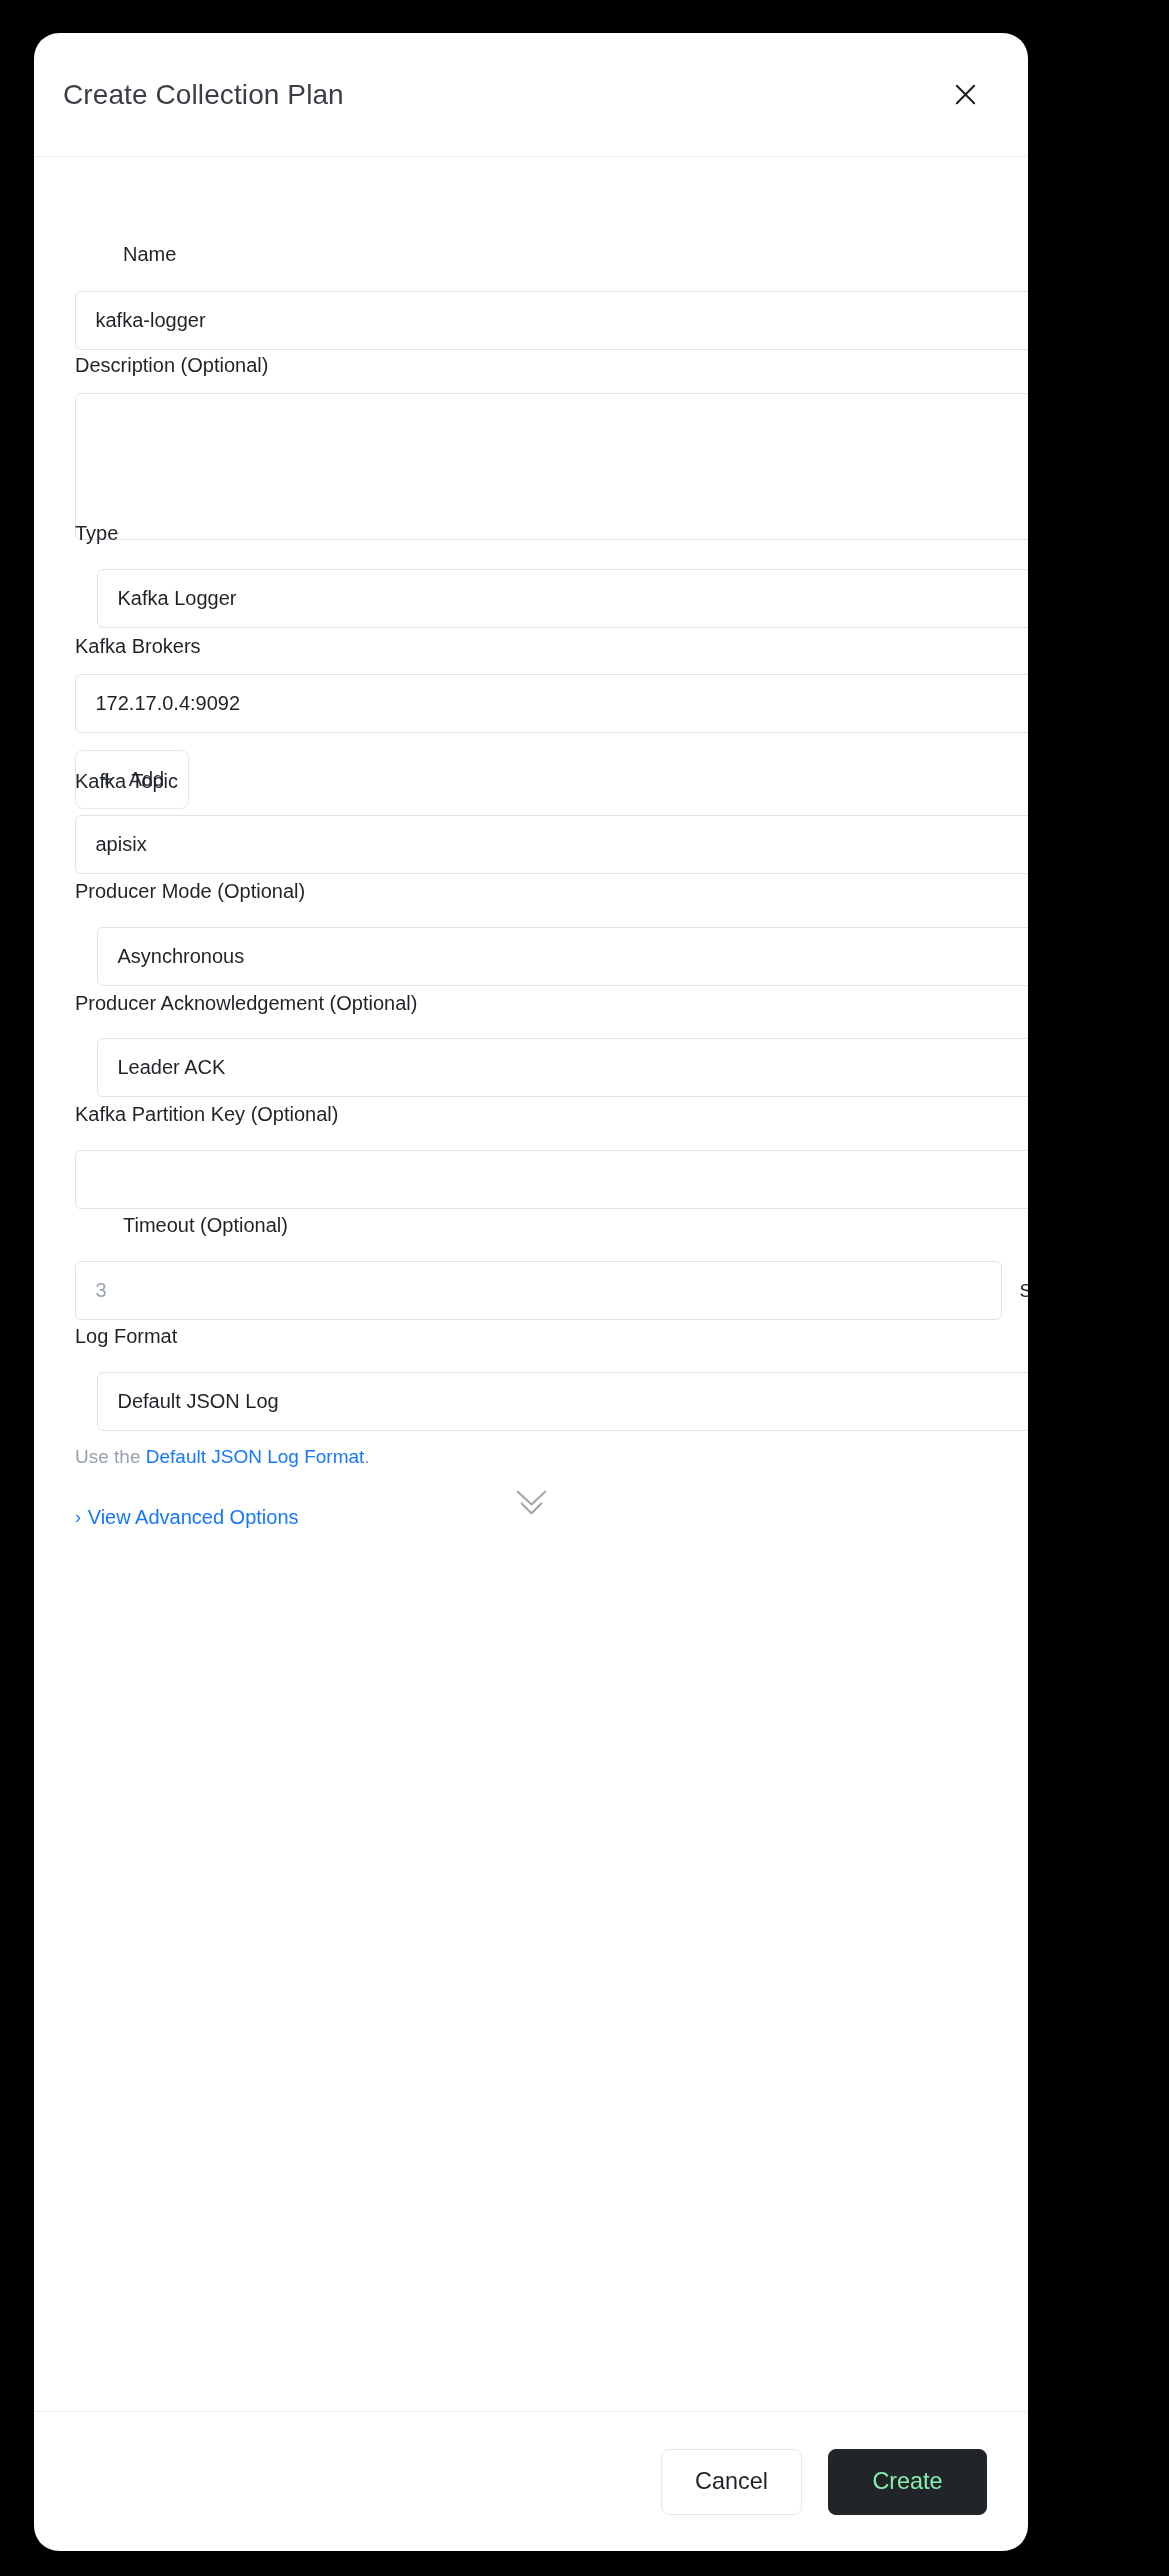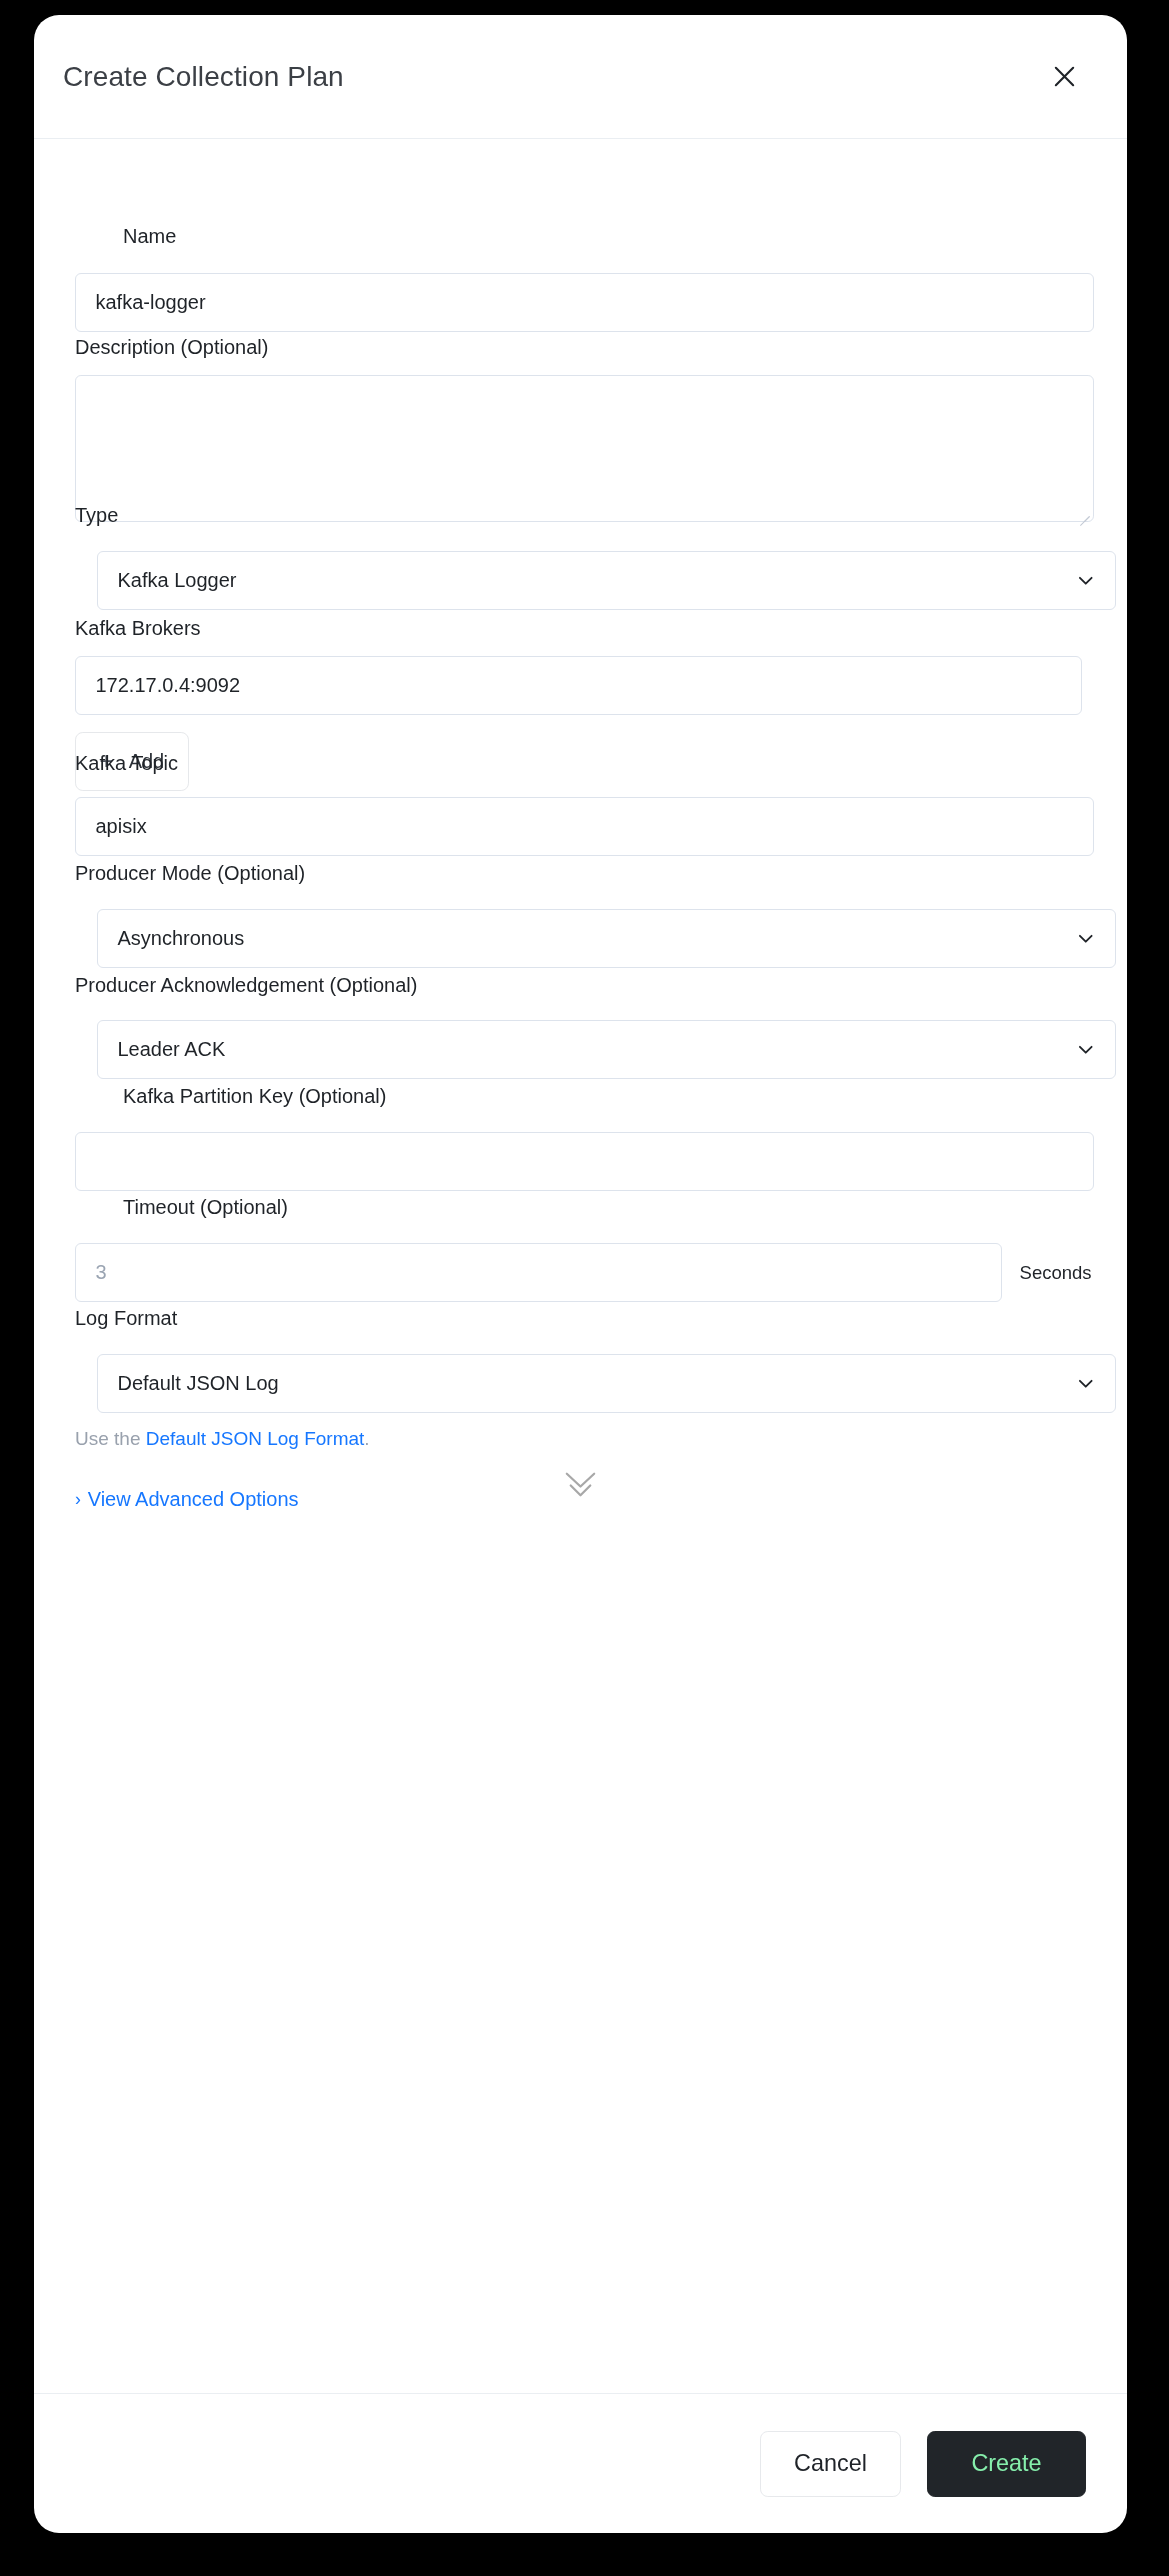--- a/index.html
+++ b/index.html
@@ -7,22 +7,22 @@
   html, body {
     width: 1169px;
     height: 2576px;
     background: #000000;
     font-family: "Liberation Sans", sans-serif;
   }
 
   #modal {
     position: absolute;
     left: 34px;
-    top: 15px;
-    width: 1093px;
+    top: 33px;
+    width: 994px;
     height: 2518px;
     background: #ffffff;
     border-radius: 25px;
     display: flex;
     flex-direction: column;
     overflow: hidden;
   }
 
   
   .modal-header {
@@ -292,21 +292,21 @@
     </div>
     <div class="control select-ctl abs" style="left:41px; top:881px;">
       <span>Leader ACK</span>
       <span class="chev">
         <svg width="19.5" height="19.5" viewBox="0 0 20 20" fill="none">
           <path d="M4 7 L10 13 L16 7" stroke="#1f2328" stroke-width="1.9" stroke-linecap="round" stroke-linejoin="round"></path>
         </svg>
       </span>
     </div>
 
-    <div class="field abs" style="left:41px; top:944px;margin-left:48px;">
+    <div class="field abs" style="left:41px; top:944px;">
       <label class="field-label">Kafka Partition Key (Optional)</label>
     </div>
     <div class="control abs" style="left:41px; top:993px;">
       <span></span>
     </div>
 
     <div class="field abs" style="left:41px; top:1055px;margin-left:48px;">
       <label class="field-label">Timeout (Optional)</label>
     </div>
     <div class="timeout-row abs" style="left:41px; top:1104px;">

